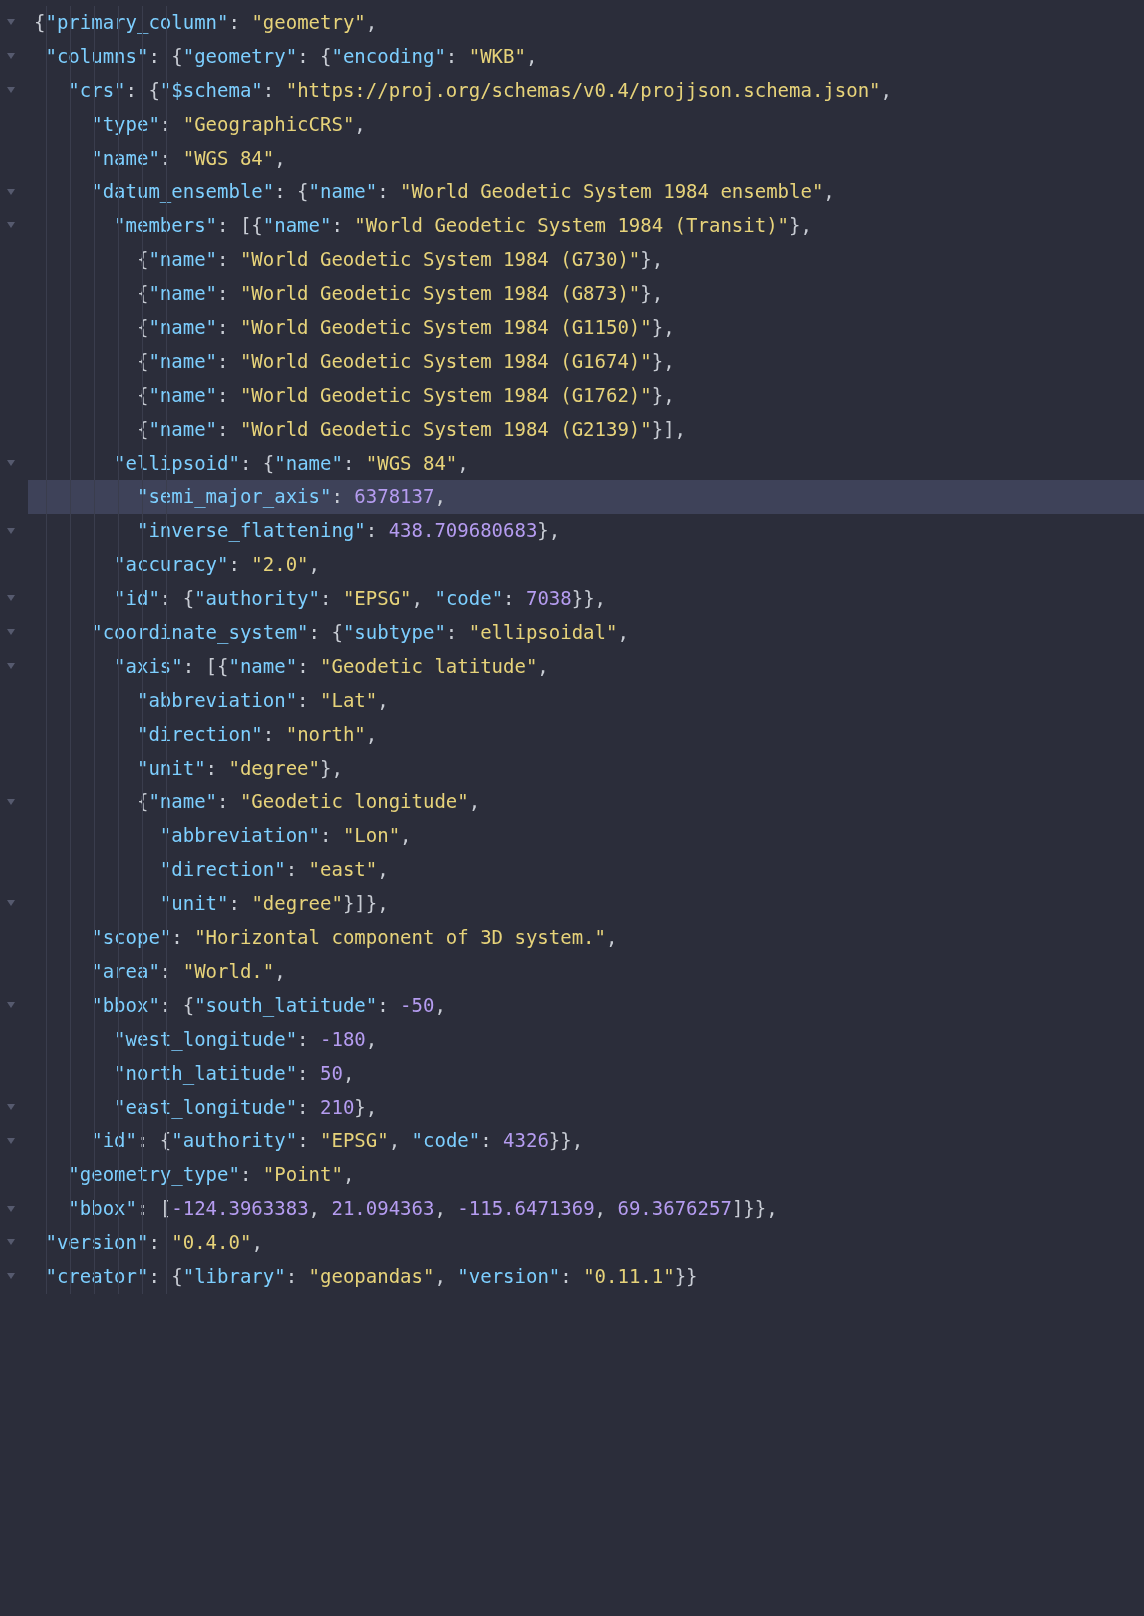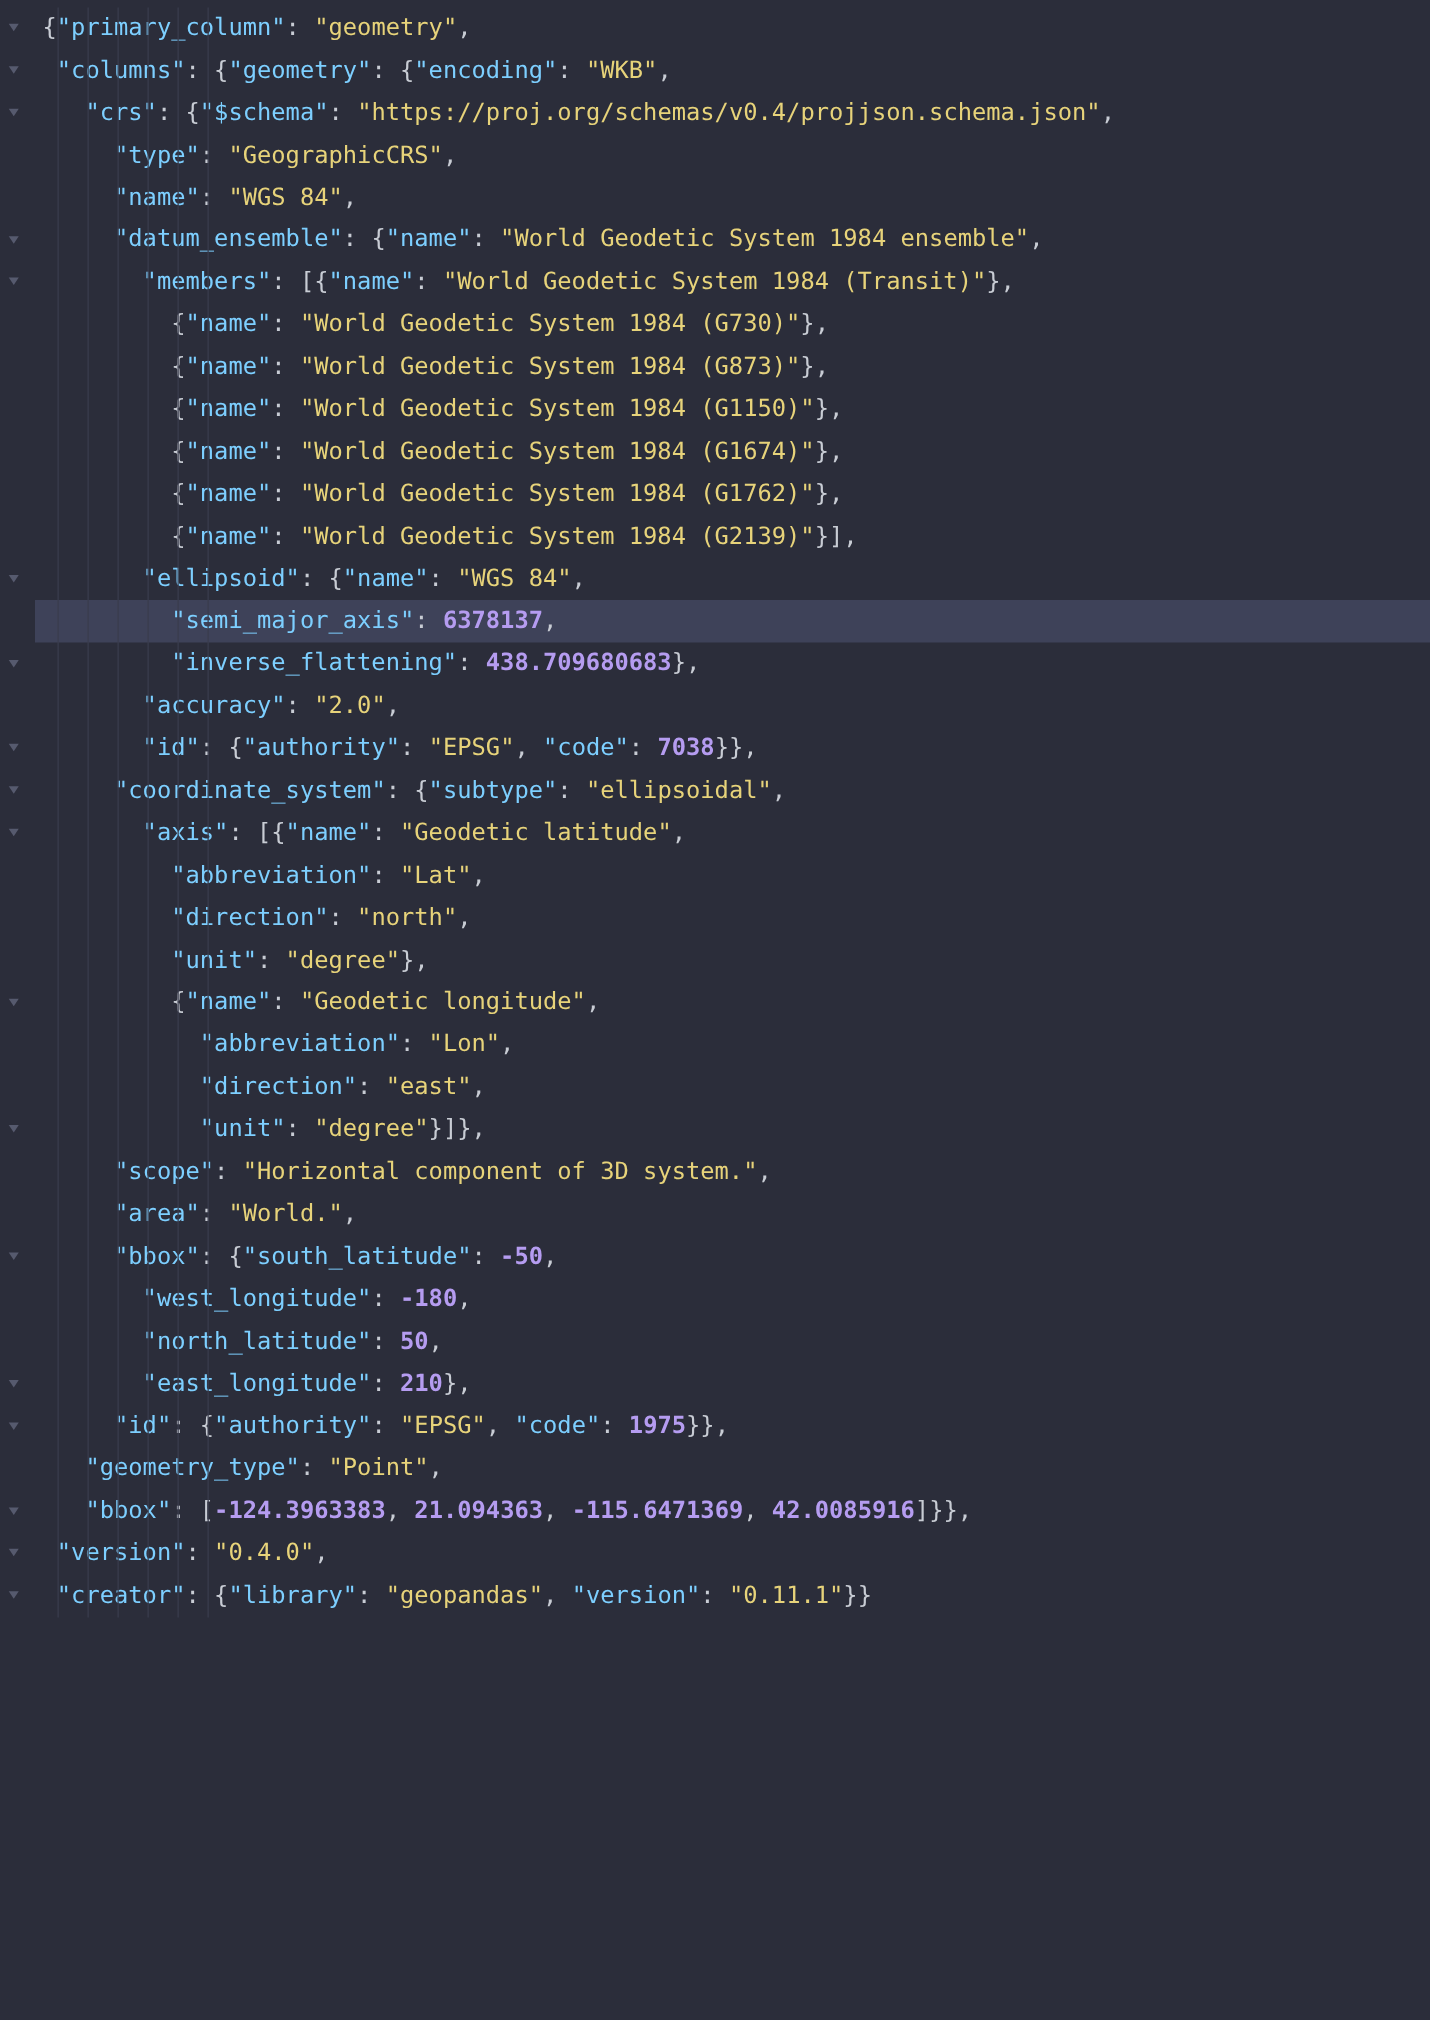--- a/index.html
+++ b/index.html
@@ -48,21 +48,21 @@
     position: relative;
     height: 33.9px;
     padding-left: 6px;
   }
   .code-line.highlighted {
     background: #3e4259;
   }
   .p  { color: #c8ccd4; } 
   .k  { color: #7dcfff; } 
   .s  { color: #e7d37a; } 
-  .n  { color: #b59cf0; font-weight: bold; } 
+  .n  { color: #b59cf0; } 
 </style>
 </head>
 <body>
 
 <div class="editor">
   <div class="gutter">
       <div class="fold" style="top: 16px;">
         <svg width="10" height="10" viewBox="0 0 10 10">
           <path d="M1 1 L9 1 L5 7 Z" fill="#565a6e"></path>
         </svg>
@@ -181,23 +181,23 @@
       <div class="code-line"><span class="p">         {</span><span class="k">"name"</span><span class="p">: </span><span class="s">"Geodetic longitude"</span><span class="p">,</span></div>
       <div class="code-line"><span class="p">           </span><span class="k">"abbreviation"</span><span class="p">: </span><span class="s">"Lon"</span><span class="p">,</span></div>
       <div class="code-line"><span class="p">           </span><span class="k">"direction"</span><span class="p">: </span><span class="s">"east"</span><span class="p">,</span></div>
       <div class="code-line"><span class="p">           </span><span class="k">"unit"</span><span class="p">: </span><span class="s">"degree"</span><span class="p">}]},</span></div>
       <div class="code-line"><span class="p">     </span><span class="k">"scope"</span><span class="p">: </span><span class="s">"Horizontal component of 3D system."</span><span class="p">,</span></div>
       <div class="code-line"><span class="p">     </span><span class="k">"area"</span><span class="p">: </span><span class="s">"World."</span><span class="p">,</span></div>
       <div class="code-line"><span class="p">     </span><span class="k">"bbox"</span><span class="p">: {</span><span class="k">"south_latitude"</span><span class="p">: </span><span class="n">-50</span><span class="p">,</span></div>
       <div class="code-line"><span class="p">       </span><span class="k">"west_longitude"</span><span class="p">: </span><span class="n">-180</span><span class="p">,</span></div>
       <div class="code-line"><span class="p">       </span><span class="k">"north_latitude"</span><span class="p">: </span><span class="n">50</span><span class="p">,</span></div>
       <div class="code-line"><span class="p">       </span><span class="k">"east_longitude"</span><span class="p">: </span><span class="n">210</span><span class="p">},</span></div>
-      <div class="code-line"><span class="p">     </span><span class="k">"id"</span><span class="p">: {</span><span class="k">"authority"</span><span class="p">: </span><span class="s">"EPSG"</span><span class="p">, </span><span class="k">"code"</span><span class="p">: </span><span class="n">1975</span><span class="p">}},</span></div>
+      <div class="code-line"><span class="p">     </span><span class="k">"id"</span><span class="p">: {</span><span class="k">"authority"</span><span class="p">: </span><span class="s">"EPSG"</span><span class="p">, </span><span class="k">"code"</span><span class="p">: </span><span class="n">4326</span><span class="p">}},</span></div>
       <div class="code-line"><span class="p">   </span><span class="k">"geometry_type"</span><span class="p">: </span><span class="s">"Point"</span><span class="p">,</span></div>
-      <div class="code-line"><span class="p">   </span><span class="k">"bbox"</span><span class="p">: [</span><span class="n">-124.3963383</span><span class="p">, </span><span class="n">21.094363</span><span class="p">, </span><span class="n">-115.6471369</span><span class="p">, </span><span class="n">42.0085916</span><span class="p">]}},</span></div>
+      <div class="code-line"><span class="p">   </span><span class="k">"bbox"</span><span class="p">: [</span><span class="n">-124.3963383</span><span class="p">, </span><span class="n">21.094363</span><span class="p">, </span><span class="n">-115.6471369</span><span class="p">, </span><span class="n">69.3676257</span><span class="p">]}},</span></div>
       <div class="code-line"><span class="p"> </span><span class="k">"version"</span><span class="p">: </span><span class="s">"0.4.0"</span><span class="p">,</span></div>
       <div class="code-line"><span class="p"> </span><span class="k">"creator"</span><span class="p">: {</span><span class="k">"library"</span><span class="p">: </span><span class="s">"geopandas"</span><span class="p">, </span><span class="k">"version"</span><span class="p">: </span><span class="s">"0.11.1"</span><span class="p">}}</span></div>
     </div>
 <div class="guide" style="left: 46px; top: 6px; height: 1288.2px;"></div>
     <div class="guide" style="left: 70px; top: 6px; height: 1288.2px;"></div>
     <div class="guide" style="left: 94px; top: 6px; height: 1288.2px;"></div>
     <div class="guide" style="left: 118px; top: 6px; height: 1288.2px;"></div>
     <div class="guide" style="left: 142px; top: 6px; height: 1288.2px;"></div>
     <div class="guide" style="left: 166px; top: 6px; height: 1288.2px;"></div>
   </div>

